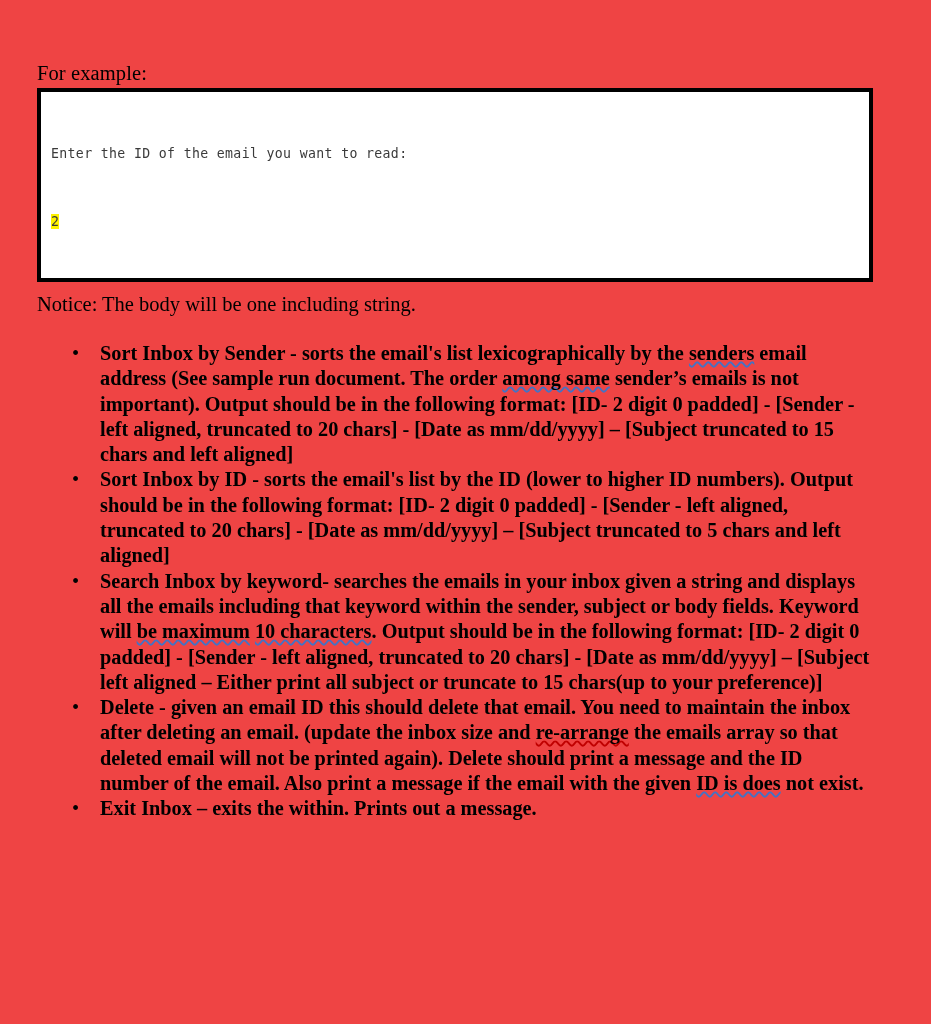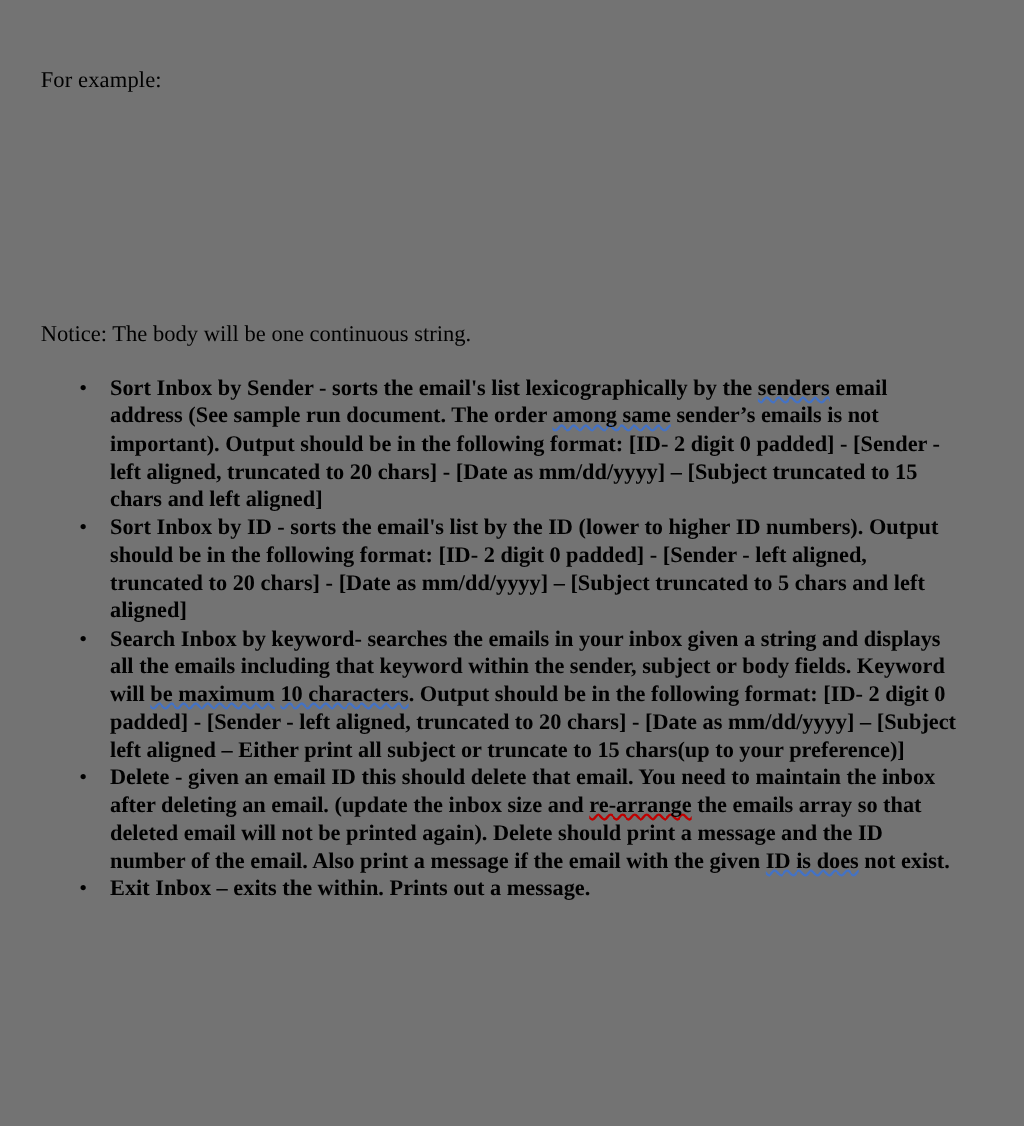--- a/index.html
+++ b/index.html
@@ -14,21 +14,21 @@
     font-family: "Liberation Serif", "DejaVu Serif", serif;
     color: #000000;
     overflow: hidden;
   }
 
   .page {
     position: absolute;
     top: 0; left: 0;
     width: 931px;
     height: 1024px;
-    background: #737373;
+    background: #ef4444;
   }
 
   
   .intro-line {
     position: absolute;
     left: 37px;
     top: 60px;
     font-size: 20.5px;
     line-height: 26px;
     letter-spacing: 0.1px;
@@ -130,22 +130,34 @@
     font-weight: bold;
   }
 </style>
 </head>
 <body>
 
 <div class="page">
 
   <div class="intro-line">For example:</div>
 
+  <div class="console-block">
+    <div class="console-inner">
+      <div class="console-line">Enter the ID of the email you want to read:</div>
+      <div class="console-line"><span class="hl-yellow">2</span></div>
+      <div class="console-line caret-line"><span class="caret"></span></div>
+      
+      
+      
+      
+      
+    </div>
+  </div>
 
-  <div class="notice-line">Notice: The body will be one continuous string.</div>
+  <div class="notice-line">Notice: The body will be one including string.</div>
 
   <div class="bullet-list">
     <div class="bullet-item">
       <span class="dot">•</span>
       <span class="bullet-text"><span>Sort Inbox by Sender - sorts the email's list lexicographically by the </span><span class="wavy-blue">senders</span><span> email address (See sample run document. The order </span><span class="wavy-blue">among same</span><span> sender’s emails is not important). Output should be in the following format: [ID- 2 digit 0 padded] - [Sender - left aligned, truncated to 20 chars] - [Date as mm/dd/yyyy] – [Subject truncated to 15 chars and left aligned]</span></span>
     </div>
     <div class="bullet-item">
       <span class="dot">•</span>
       <span class="bullet-text"><span>Sort Inbox by ID - sorts the email's list by the ID (lower to higher ID numbers). Output should be in the following format: [ID- 2 digit 0 padded] - [Sender - left aligned, truncated to 20 chars] - [Date as mm/dd/yyyy] – [Subject truncated to 5 chars and left aligned]</span></span>
     </div>

